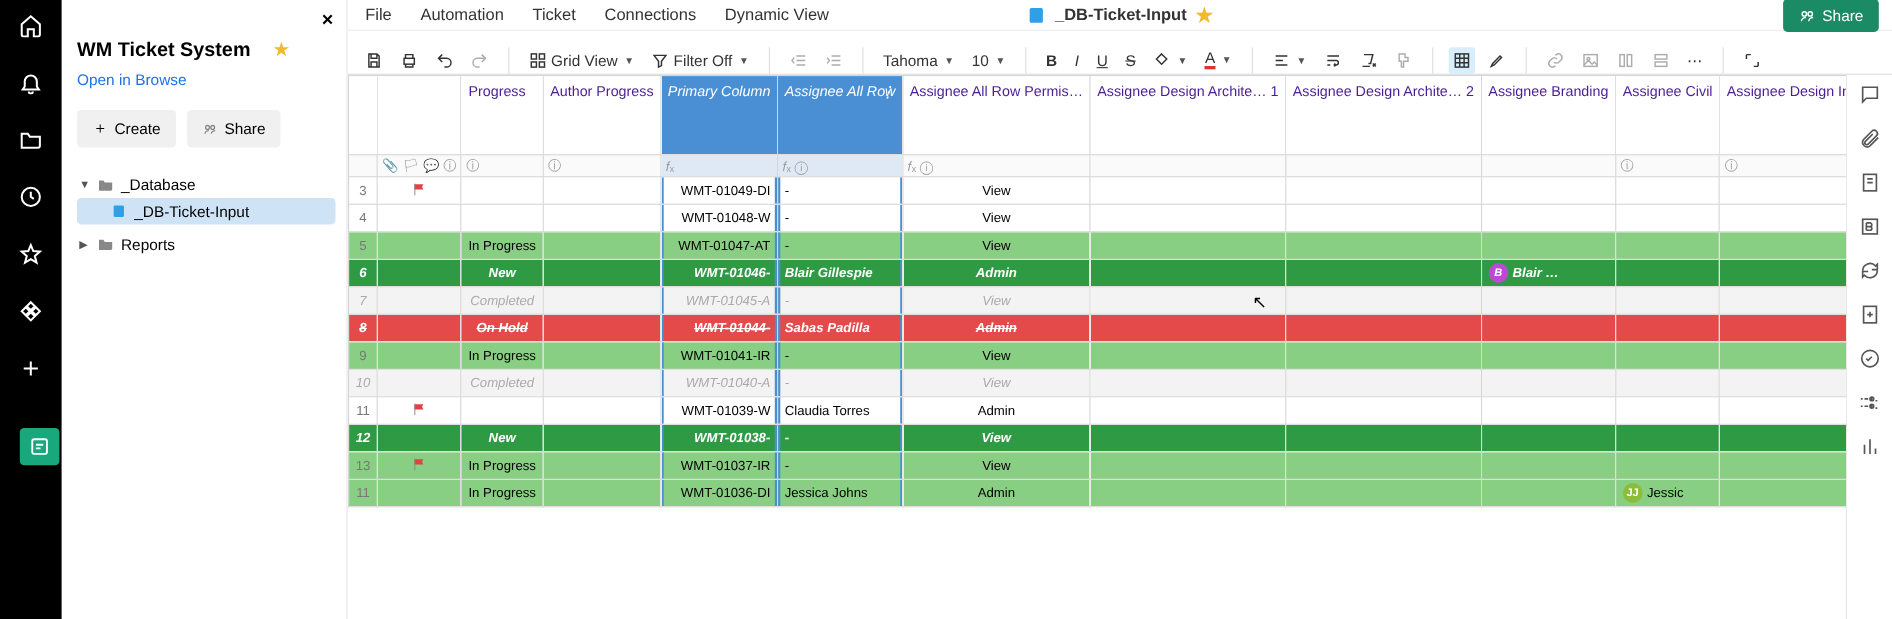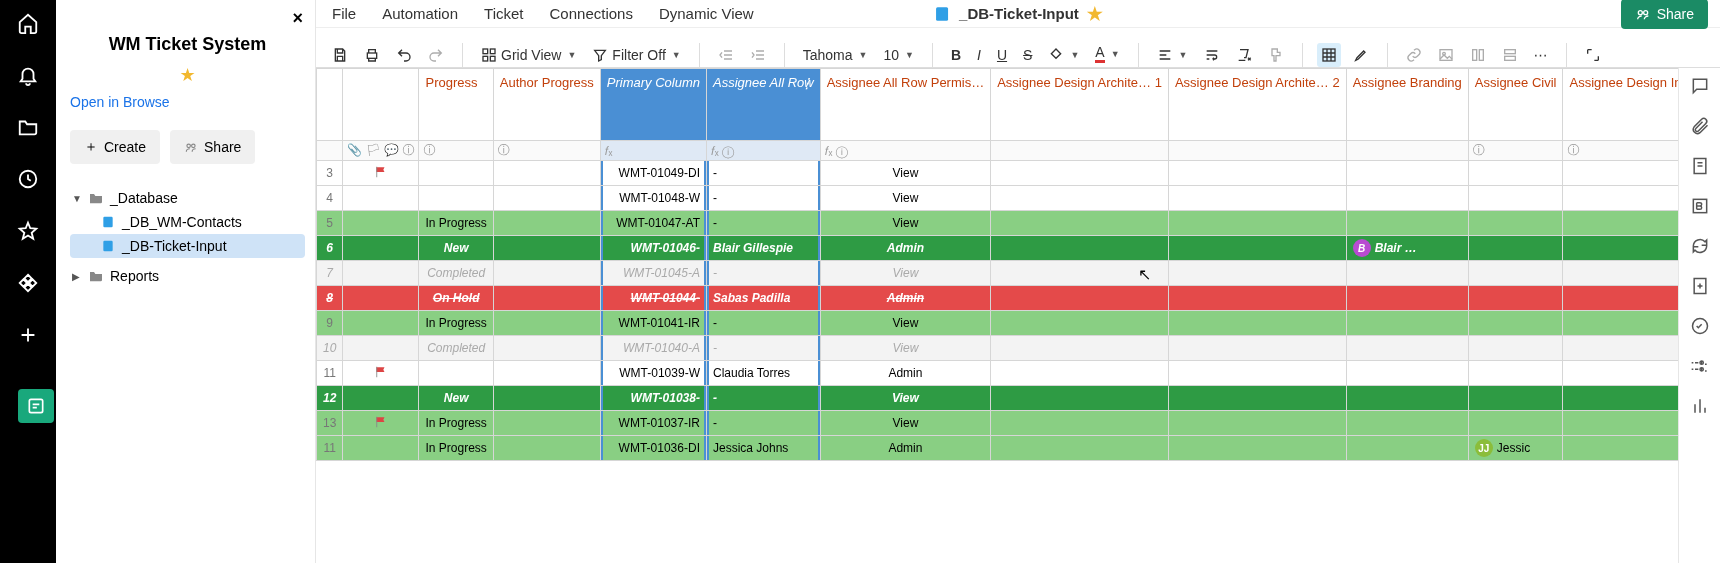--- a/index.html
+++ b/index.html
@@ -9,21 +9,21 @@
 .rail { width: 56px; background: #000; display: flex; flex-direction: column; align-items: center; padding-top: 12px; gap: 30px; position: relative; }
 .rail .ic { width: 22px; height: 22px; color: #fff; display:flex; align-items:center; justify-content:center; }
 .rail .ic svg { width: 22px; height: 22px; stroke: #fff; fill: none; stroke-width: 2; }
 .rail .active-badge { position: absolute; left: 18px; bottom: 140px; width: 36px; height: 34px; background:#19a87c; border-radius:4px; display:flex; align-items:center; justify-content:center; }
 .rail .active-badge svg { width:20px; height:20px; stroke:#fff; fill:none; stroke-width:2; }
 .rail .active-badge::after { content:''; position:absolute; right:-6px; top:50%; transform:translateY(-50%); border:6px solid transparent; border-left-color:#19a87c; }
 
 
 .sidepanel { width: 260px; border-right: 1px solid #e6e6e6; display:flex; flex-direction:column; padding: 14px 10px 0 14px; position:relative; }
 .sidepanel .close-x { position:absolute; right:12px; top:8px; font-size:18px; font-weight:bold; cursor:pointer; }
-.sidepanel .title-row { display:flex; align-items:center; gap:9px; margin-top:20px;flex-direction:column;}
+.sidepanel .title-row { display:flex; align-items:center; gap:20px; margin-top:20px;}
 .sidepanel .title { font-size:18px; font-weight:bold; }
 .sidepanel .star { color:#f2b82f; font-size:18px; }
 .sidepanel .open-browse { color:#1a73e8; font-size:14px; margin-top:8px; cursor:pointer;}
 .sidepanel .btn-row { display:flex; gap:10px; margin-top:20px; }
 .sidepanel .btn { background:#f0f0f0; border:none; border-radius:4px; padding:8px 14px; font-size:14px; cursor:pointer; display:flex; align-items:center; gap:6px;}
 .tree { margin-top: 22px; font-size: 14px; }
 .tree-row { display:flex; align-items:center; gap:6px; padding:4px 4px; cursor:pointer; border-radius:4px; }
 .tree-row.level1 { padding-left: 2px;}
 .tree-row.level2 { padding-left: 30px; }
 .tree-row.selected { background:#cfe3f7; }
@@ -55,21 +55,21 @@
 .toolbar .tb.disabled { opacity:0.4; }
 .toolbar .tb.active { background:#d9eefb; border-radius:3px;}
 .toolbar .font-name { min-width:70px; }
 .toolbar .caret-sm { font-size:9px; color:#555; margin-left:2px;}
 
 .grid-wrap { flex:1; display:flex; overflow:hidden; }
 .grid { flex:1; overflow:auto; position:relative; }
 
 table.sheet { border-collapse:collapse; table-layout:fixed; }
 table.sheet th, table.sheet td { border:1px solid #d6d6d6; font-size:12px; vertical-align:middle; overflow:hidden; white-space:nowrap; text-overflow:ellipsis; }
-table.sheet thead th { background:#fff; text-align:left; padding:6px 6px; font-weight:normal; color:#c2410c; height:72px; vertical-align:top; position:relative;}
+table.sheet thead th { background:#fff; text-align:left; padding:6px 6px; font-weight:normal; color:#4c1d95; height:72px; vertical-align:top; position:relative;}
 table.sheet thead th.sel { background:#4a8fd4; color:#fff; font-weight:normal; font-style:italic;}
 table.sheet thead th .col-label { font-size:13px; line-height:1.3; }
 table.sheet thead th.sel .opts { position:absolute; right:6px; top:6px; color:#fff; font-size:14px;}
 .iconrow td { height:20px; background:#fafafa; padding:0 4px; color:#999; font-size:11px;}
 .rownum { width:46px; text-align:center; color:#777; background:#fff;}
 .flagcell { width:60px; text-align:center; }
 table.sheet tbody td { height:25px; padding:0 6px; }
 
 
 tr.green td { background:#89cf83; }
@@ -172,28 +172,20 @@
   <div class="tree">
     <div class="tree-row level1">
       <span class="caret">▼</span>
       <span class="folder-ic">
           <svg viewBox="0 0 24 24">
             <path d="M3 6h6l2 3h10v9a2 2 0 0 1-2 2H3z"></path>
           </svg>
         </span>
       <span>_Database</span>
     </div>
-    <div class="tree-row level2">
-        <span class="sheet-ic">
-          <svg viewBox="0 0 24 24">
-            <rect x="4" y="3" width="16" height="18" rx="2"></rect>
-          </svg>
-        </span>
-        <span>_DB_WM-Contacts</span>
-      </div>
     <div class="tree-row level2 selected">
         <span class="sheet-ic">
           <svg viewBox="0 0 24 24">
             <rect x="4" y="3" width="16" height="18" rx="2"></rect>
           </svg>
         </span>
         <span>_DB-Ticket-Input</span>
       </div>
     <div class="tree-row level1" style="margin-top:6px;">
       <span class="caret">▶</span>

